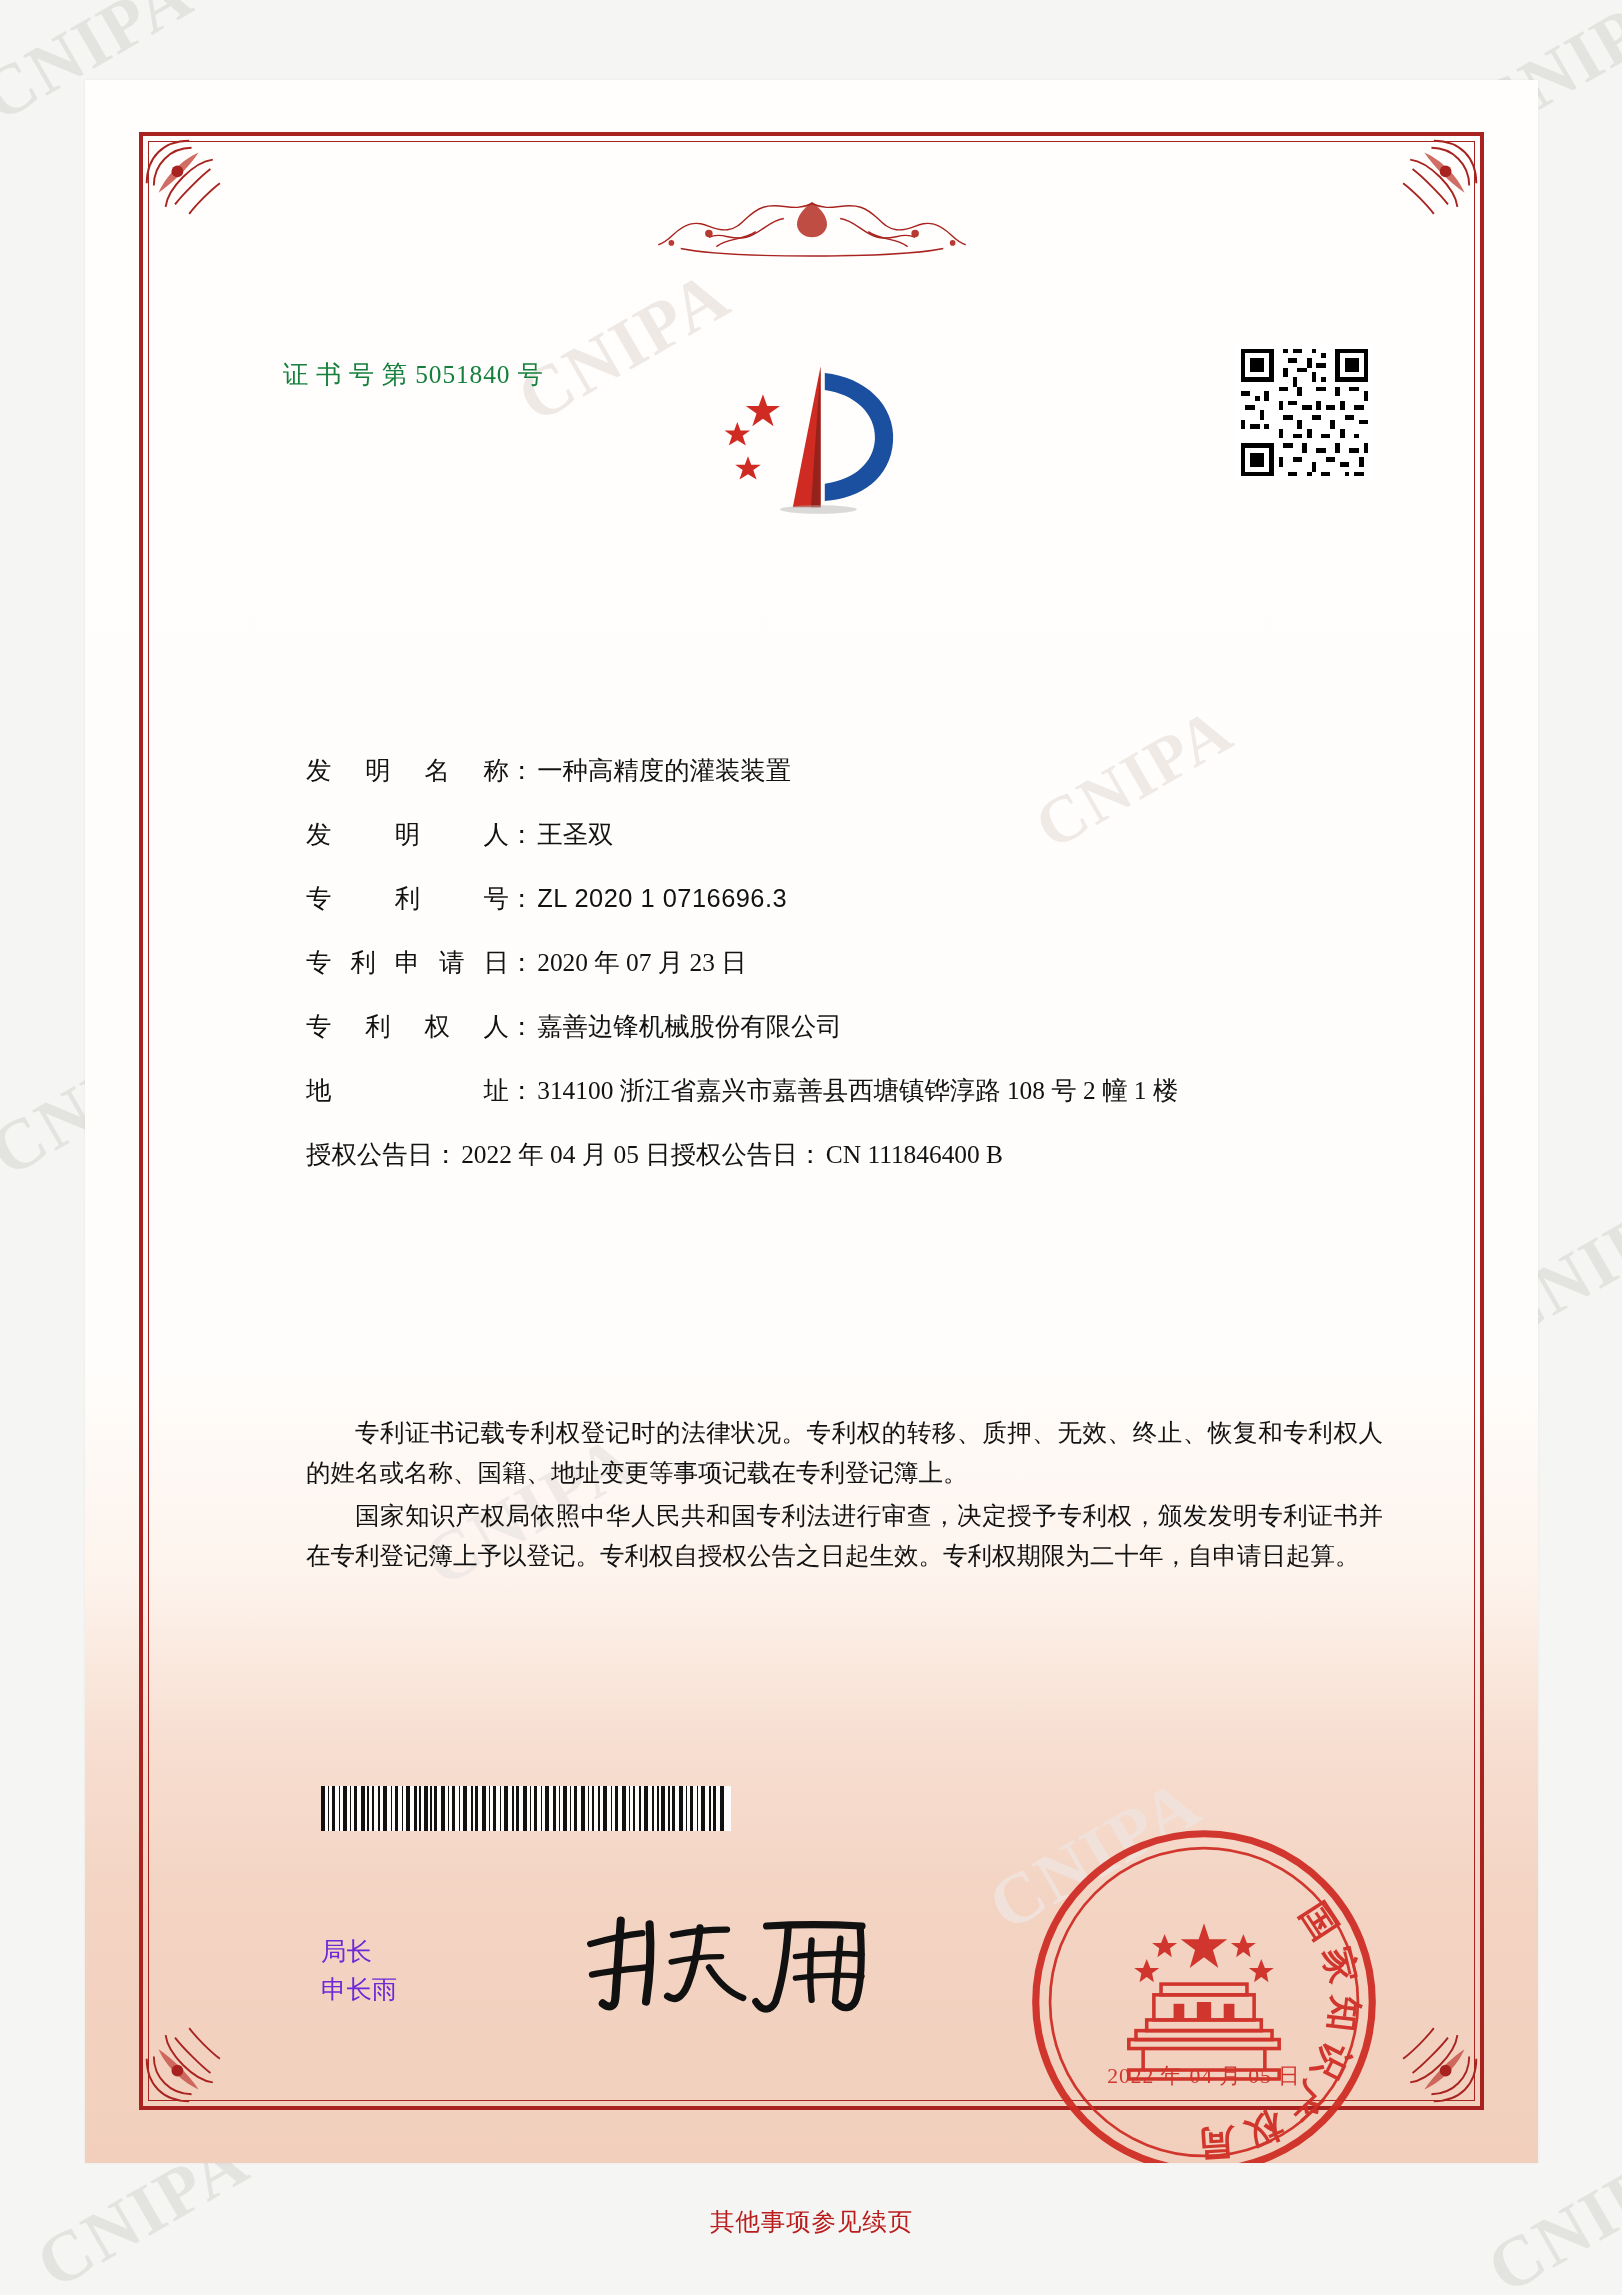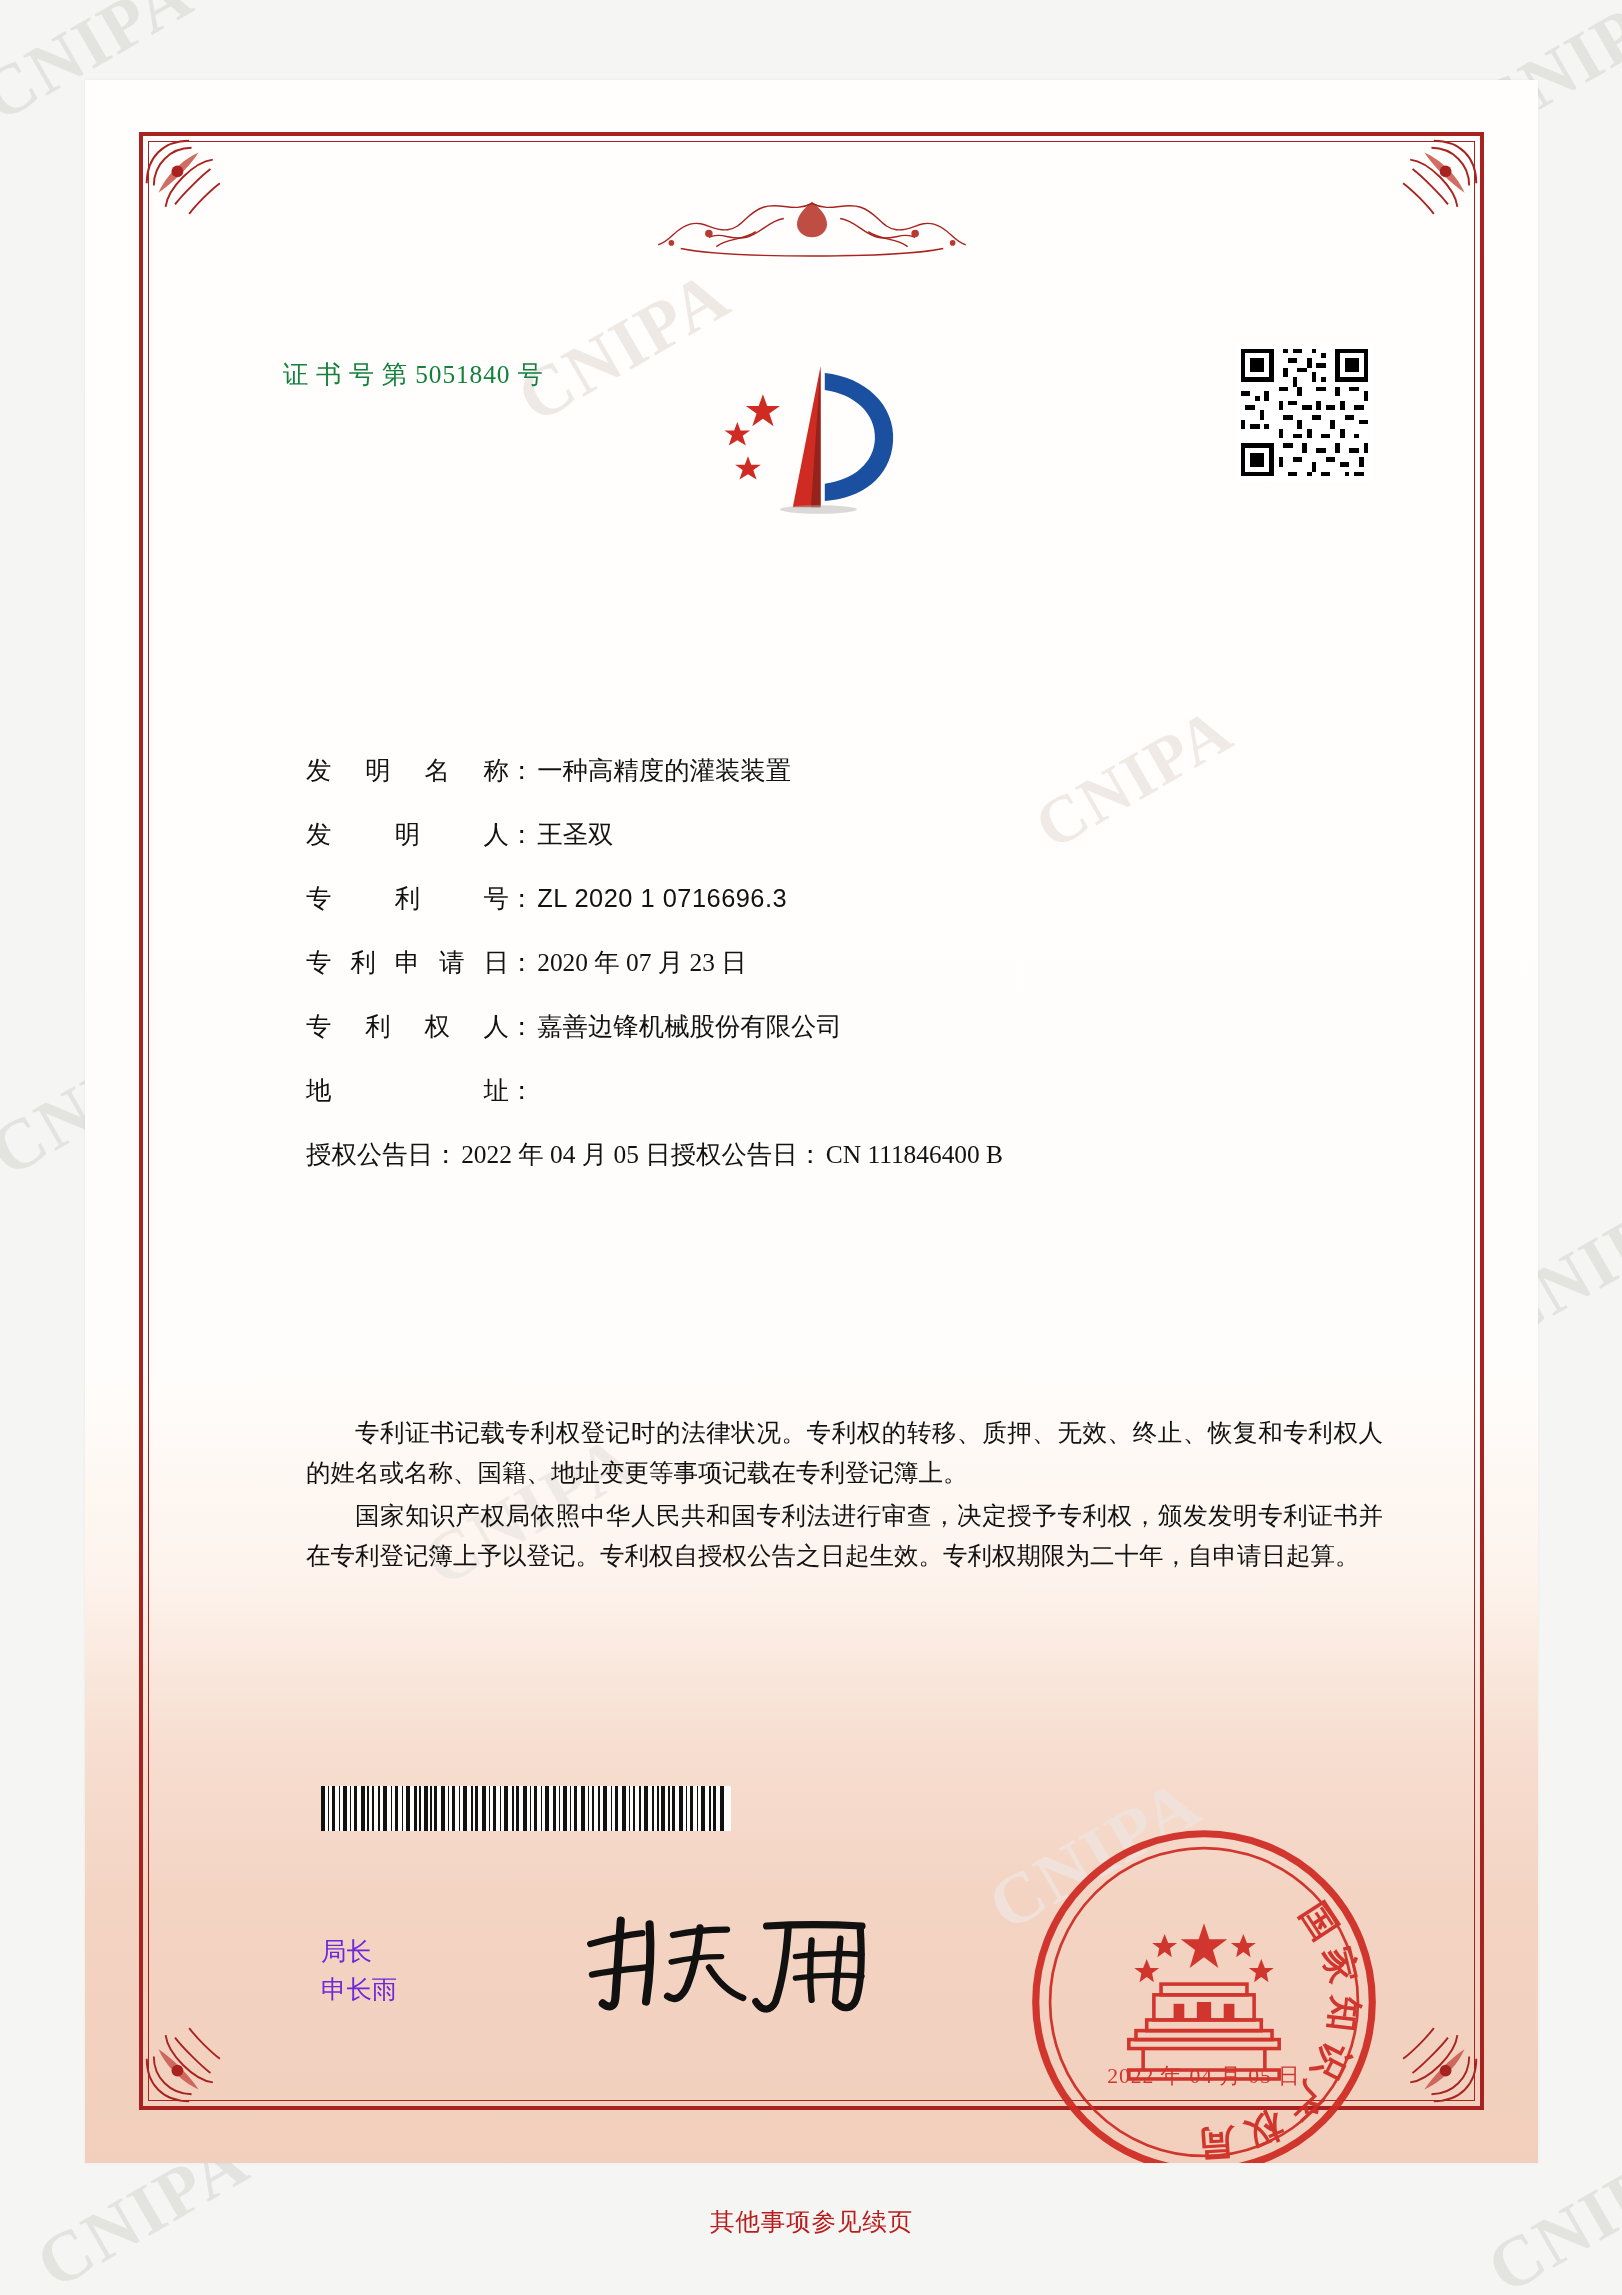--- a/index.html
+++ b/index.html
@@ -498,20 +498,21 @@
           <span class="field-colon">：</span>
         <span class="field-value">嘉善边锋机械股份有限公司</span>
       </div>
 
       <div class="field-row">
         <span class="field-label">
           <span>地</span>
             <span>址</span>
         </span>
           <span class="field-colon">：</span>
+        <span class="field-value">314100 浙江省嘉兴市嘉善县西塘镇铧淳路 108 号 2 幢 1 楼</span>
       </div>
 
       <div class="field-row">
         <span class="field-label" style="display:inline-block;width:auto;flex:0 0 auto;">授权公告日</span>
           <span class="field-colon">：</span>
         <span>2022 年 04 月 05 日</span>
         <span class="second-label">授权公告日</span>
           <span class="field-colon">：</span>
         <span>CN 111846400 B</span>
       </div>

